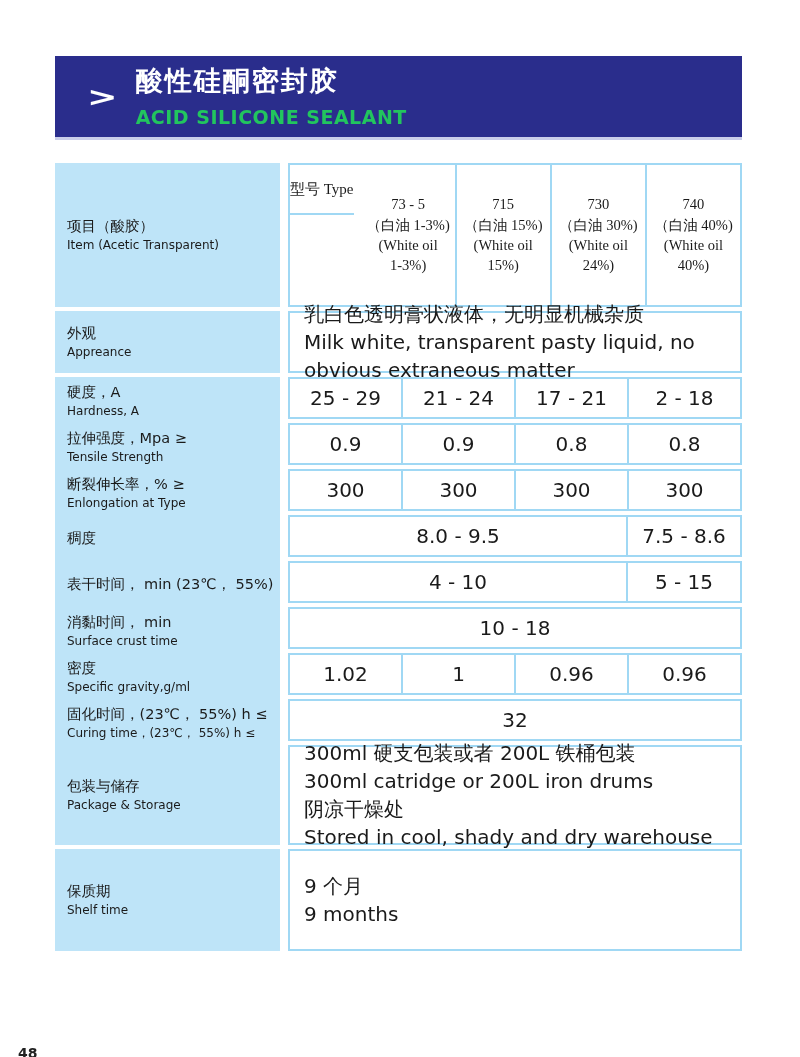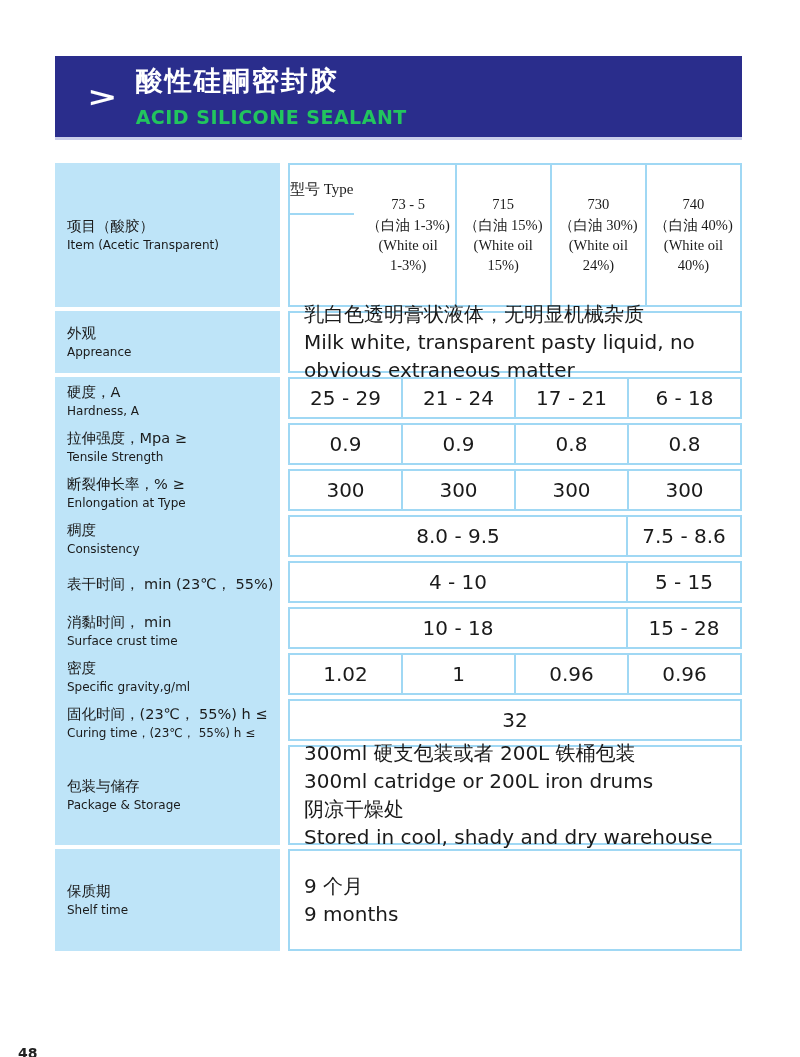--- a/index.html
+++ b/index.html
@@ -175,21 +175,21 @@
 
   <div class="trow h-std">
     <div class="label-cell">
       <span class="label-zh">硬度，A</span>
       <span class="label-en">Hardness, A</span>
     </div>
     <div class="content">
       <div class="cell w1">25 - 29</div>
       <div class="cell w1">21 - 24</div>
       <div class="cell w1">17 - 21</div>
-      <div class="cell w1">6 - 18</div>
+      <div class="cell w1">2 - 18</div>
     </div>
   </div>
 
   <div class="trow h-std">
     <div class="label-cell">
       <span class="label-zh">拉伸强度，Mpa ≥</span>
       <span class="label-en">Tensile Strength</span>
     </div>
     <div class="content">
       <div class="cell w1">0.9</div>
@@ -208,21 +208,20 @@
       <div class="cell w1">300</div>
       <div class="cell w1">300</div>
       <div class="cell w1">300</div>
       <div class="cell w1">300</div>
     </div>
   </div>
 
   <div class="trow h-std">
     <div class="label-cell">
       <span class="label-zh">稠度</span>
-      <span class="label-en">Consistency</span>
     </div>
     <div class="content">
       <div class="cell w3">8.0 - 9.5</div>
       <div class="cell w1">7.5 - 8.6</div>
     </div>
   </div>
 
   <div class="trow h-std">
     <div class="label-cell">
       <span class="label-zh">表干时间， min (23℃， 55%)</span>
@@ -233,21 +232,20 @@
     </div>
   </div>
 
   <div class="trow h-std">
     <div class="label-cell">
       <span class="label-zh">消黏时间， min</span>
       <span class="label-en">Surface crust time</span>
     </div>
     <div class="content">
       <div class="cell w3">10 - 18</div>
-      <div class="cell w1">15 - 28</div>
     </div>
   </div>
 
   <div class="trow h-std">
     <div class="label-cell">
       <span class="label-zh">密度</span>
       <span class="label-en">Specific gravity,g/ml</span>
     </div>
     <div class="content">
       <div class="cell w1">1.02</div>

